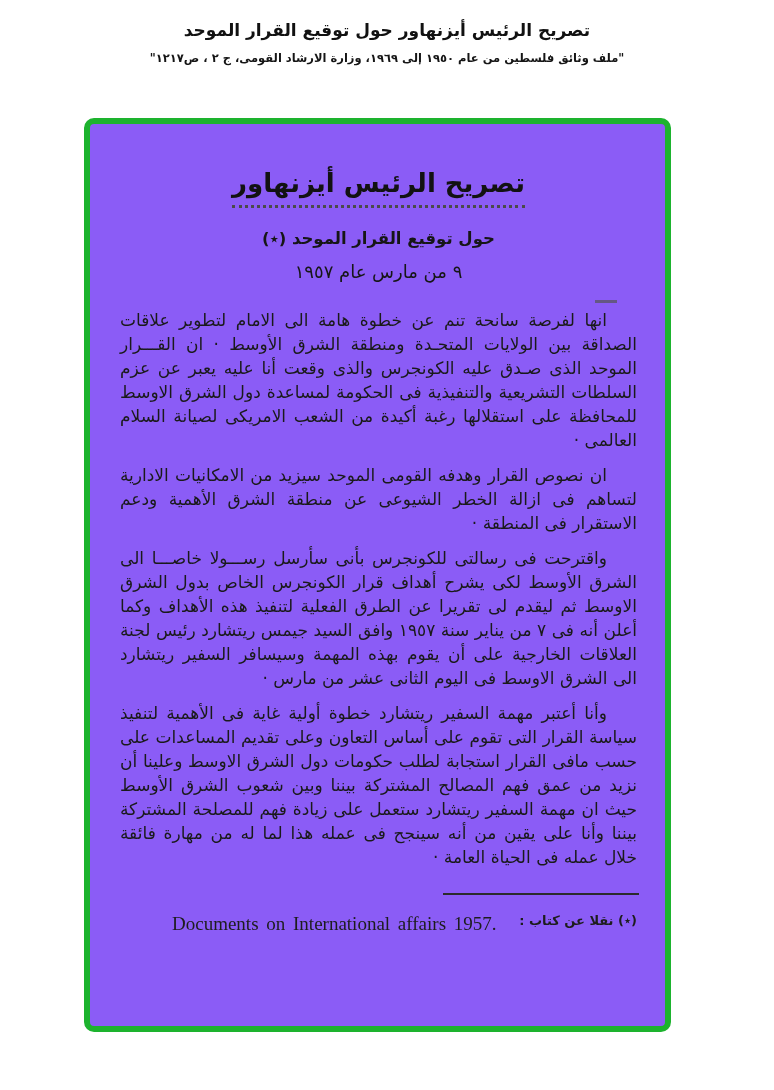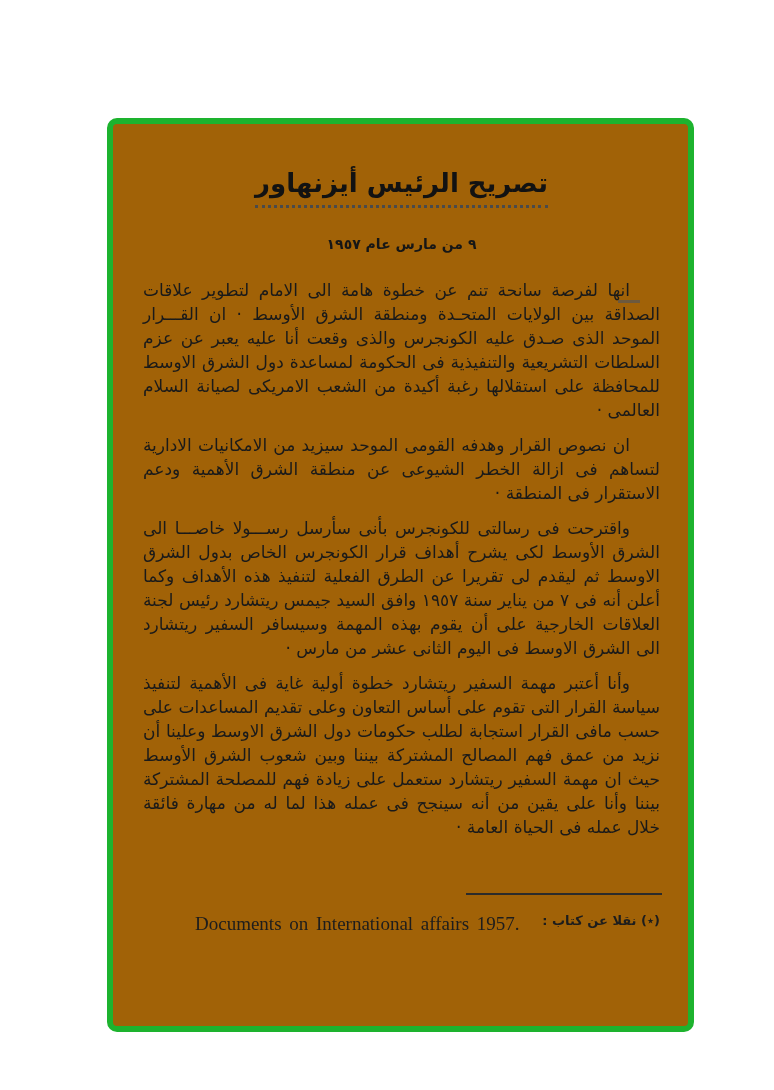--- a/index.html
+++ b/index.html
@@ -18,44 +18,44 @@
   .top-header .hdr-title {
     font-size:17px; font-weight:bold; letter-spacing:0.5px;
     color:#111;
   }
   .top-header .hdr-source {
     font-size:11.5px; font-weight:bold; margin-top:11px; color:#151515;
   }
 
   
   .doc-frame {
-    position:absolute; left:107px; top:118px;
+    position:absolute; left:84px; top:118px;
     width:587px; height:914px;
     border:6px solid #1db32e;
     border-radius:10px;
-    background:#a16207;
+    background:#8b5cf6;
   }
   .doc-inner { position:relative; width:100%; height:100%; padding:44px 28px 0 30px; }
 
   .doc-title-wrap { text-align:center; direction:rtl; }
   .doc-title {
     display:inline-block;
     font-size:26px; font-weight:bold; color:#121212;
     padding-bottom:7px;
     border-bottom:3px dotted #4a4a4a;
   }
   .doc-subtitle {
     text-align:center; direction:rtl;
     font-size:16.5px; font-weight:bold; color:#161616;
     margin-top:21px;
   }
   .doc-date {
     text-align:center; direction:rtl;
-    font-size:14px; font-weight:bold; color:#161616;
-    margin-top:28px;
+    font-size:18px; font-weight:normal; color:#161616;
+    margin-top:13px;
   }
 
   
   .doc-body { margin-top:26px; direction:rtl; }
   .doc-body p {
     font-size:17px; line-height:24px;
     text-align:justify; text-align-last:right;
     text-indent:30px;
     color:#1a1a1a;
     margin-bottom:11px;
@@ -83,28 +83,33 @@
   }
   .footnote-ar {
     direction:rtl; font-size:13px; color:#1d1d1d; font-weight:bold;
   }
 </style>
 </head>
 <body>
 
 <div class="page">
 
+  <div class="top-header">
+    <div class="hdr-title">تصريح الرئيس أيزنهاور حول توقيع القرار الموحد</div>
+    <div class="hdr-source">"ملف وثائق فلسطين من عام ١٩٥٠ إلى ١٩٦٩، وزارة الارشاد القومى، ج ٢ ، ص١٢١٧"</div>
+  </div>
 
   <div class="doc-frame">
     <div class="doc-inner">
 
       <div class="doc-title-wrap">
         <span class="doc-title">تصريح الرئيس أيزنهاور</span>
       </div>
 
+      <div class="doc-subtitle">حول توقيع القرار الموحد (٭)</div>
 
       <div class="doc-date">٩ من مارس عام ١٩٥٧</div>
 
       <span class="artifact-dash"></span>
 
       <div class="doc-body">
         <p>انها لفرصة سانحة تنم عن خطوة هامة الى الامام لتطوير علاقات الصداقة بين الولايات المتحـدة ومنطقة الشرق الأوسط · ان القـــرار الموحد الذى صـدق عليه الكونجرس والذى وقعت أنا عليه يعبر عن عزم السلطات التشريعية والتنفيذية فى الحكومة لمساعدة دول الشرق الاوسط للمحافظة على استقلالها رغبة أكيدة من الشعب الامريكى لصيانة السلام العالمى ·</p>
         <p>ان نصوص القرار وهدفه القومى الموحد سيزيد من الامكانيات الادارية لتساهم فى ازالة الخطر الشيوعى عن منطقة الشرق الأهمية ودعم الاستقرار فى المنطقة ·</p>
         <p>واقترحت فى رسالتى للكونجرس بأنى سأرسل رســـولا خاصـــا الى الشرق الأوسط لكى يشرح أهداف قرار الكونجرس الخاص بدول الشرق الاوسط ثم ليقدم لى تقريرا عن الطرق الفعلية لتنفيذ هذه الأهداف وكما أعلن أنه فى ٧ من يناير سنة ١٩٥٧ وافق السيد جيمس ريتشارد رئيس لجنة العلاقات الخارجية على أن يقوم بهذه المهمة وسيسافر السفير ريتشارد الى الشرق الاوسط فى اليوم الثانى عشر من مارس ·</p>
         <p>وأنا أعتبر مهمة السفير ريتشارد خطوة أولية غاية فى الأهمية لتنفيذ سياسة القرار التى تقوم على أساس التعاون وعلى تقديم المساعدات على حسب مافى القرار استجابة لطلب حكومات دول الشرق الاوسط وعلينا أن نزيد من عمق فهم المصالح المشتركة بيننا وبين شعوب الشرق الأوسط حيث ان مهمة السفير ريتشارد ستعمل على زيادة فهم للمصلحة المشتركة بيننا وأنا على يقين من أنه سينجح فى عمله هذا لما له من مهارة فائقة خلال عمله فى الحياة العامة ·</p>

